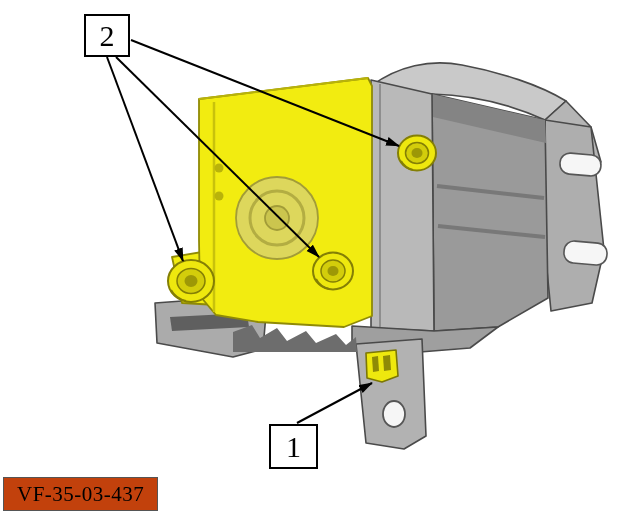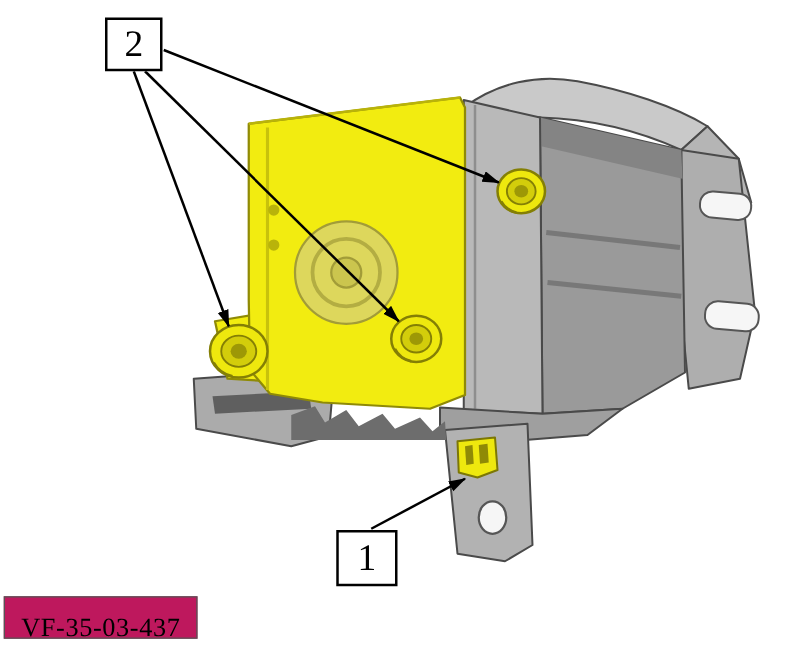--- a/index.html
+++ b/index.html
@@ -25,24 +25,24 @@
     color: #000000;
   }
   #callout2 { left: 84px; top: 14px; width: 46px; height: 43px; }
   #callout1 { left: 269px; top: 424px; width: 49px; height: 45px; }
   #figcode {
     position: absolute;
     left: 3px;
     top: 477px;
     height: 34px;
     padding: 12px 13px;
-    background: #be185d;
+    background: #c2410c;
     border: 1.5px solid #555555;
     display: flex;
-    align-items: flex-start;
+    align-items: center;
     font-size: 21px;
     letter-spacing: 0.5px;
     color: #000000;
   }
 </style>
 </head>
 <body>
 
 <div class="stage">
 

